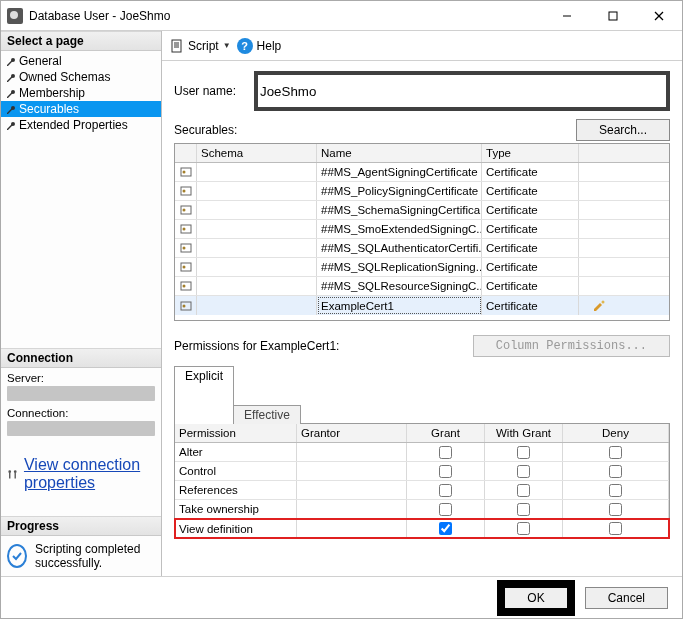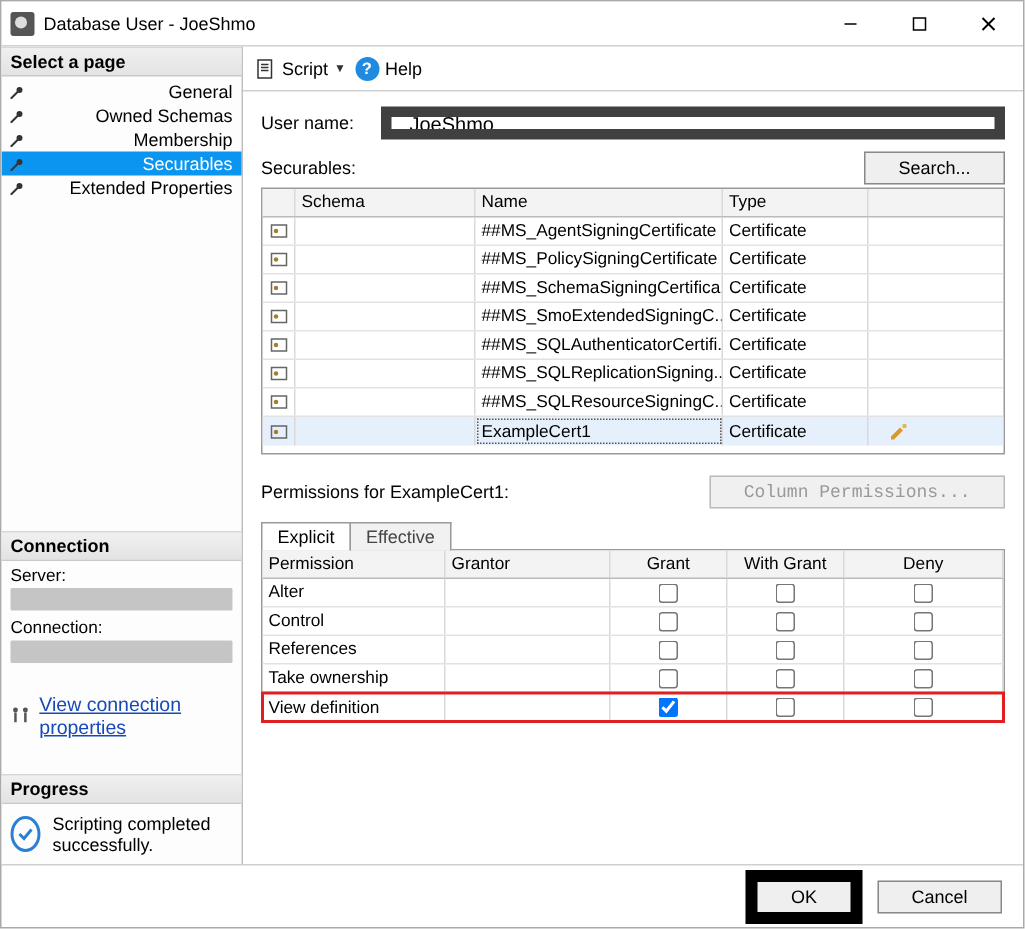--- a/index.html
+++ b/index.html
@@ -56,42 +56,41 @@
   .section-header {
     background: linear-gradient(#f0f0f0,#e3e3e3);
     border-top:1px solid #d6d6d6;
     border-bottom:1px solid #c9c9c9;
     padding: 2px 6px;
     font-weight:bold;
   }
   .pagelist { padding:2px 0; }
   .pageitem {
     display:flex; align-items:center;
-    padding: 1px 6px 1px 36px;
+    padding: 1px 6px 1px 18px;
     position:relative;
     cursor:pointer;
-    justify-content:flex-end;
   }
   .pageitem .wrench {
     position:absolute; left:4px; top:3px;
     width:12px; height:12px;
   }
   .pageitem .wrench svg { width:12px; height:12px; }
   .pageitem.selected {
     background:#0a96f0;
     color:#fff;
   }
   .conn-block { padding: 4px 6px 12px 6px; font-size:11.5px; }
   .conn-block .label { font-weight:normal; }
   .conn-block .redact {
     background:#c5c5c5; height:15px; margin:2px 0 6px 0; border-radius:1px;
   }
   .conn-link-row { display:flex; align-items:center; padding:2px 6px; }
   .conn-link-row .ic { width:16px; margin-right:6px; color:#555; display:flex; }
-  .conn-link-row a { color:#1648b8; font-size:13px; }
+  .conn-link-row a { color:#1648b8; font-size:16px; }
   .progress-block { padding:6px; display:flex; align-items:flex-start; }
   .progress-block .circle {
     width:24px; height:24px; border:2px solid #2a7fd6; border-radius:50%;
     display:flex; align-items:center; justify-content:center;
     margin-right:8px; margin-top:2px;
     color:#2a7fd6;
   }
   .progress-block .circle svg { width:12px;height:12px; }
   .leftcol .spacer { flex:1; }
 
@@ -113,21 +112,21 @@
     font-weight:bold; font-size:11px;
   }
   .maincontent {
     flex:1; overflow:auto; padding: 10px 12px 4px 12px;
     display:flex; flex-direction:column;
     min-height:0;
   }
   .row { display:flex; align-items:center; margin-bottom:8px; }
   .lbl { width:80px; }
   .txt {
-    flex:1; height:22px; border:7px solid #404040; padding:0 12px;
+    flex:1; height:40px; border:4px solid #404040; padding:0 2px;
     background:#fff;
   }
   .sec-head { display:flex; align-items:center; margin-bottom:2px; }
   .sec-head .lbl2 { flex:1; }
   .btn {
     border:1px solid #888; background:#efefef;
     padding: 3px 22px;
     font-size:12px;
   }
   .btn.disabled { color:#999; border-color:#bbb; background:#f0f0f0;font-family:Liberation Mono, monospace; }
@@ -157,21 +156,21 @@
   .permlabel-row { display:flex; align-items:center; }
   .permlabel-row .permlabel { flex:1; margin-bottom:0; }
 
   .tabs { display:flex; margin-top:8px; }
   .tab {
     border:1px solid #9a9a9a; padding:2px 10px;
     border-bottom:none; background:#fff;
     position:relative; top:1px; margin-right:-1px;
     font-size:12px;
   }
-  .tab.inactive { background:#f1f1f1; color:#444; }
+  .tab.inactive { background:#f1f1f1; color:#444;margin-top:39px; }
   .permgrid {
     border:1px solid #9a9a9a;
     background:#fff;
     font-size:11.5px;
   }
   .prow { display:flex; height:19px; border-bottom:1px solid #e2e2e2; }
   .prow:last-child { border-bottom:none; }
   .prow.header { background:#f3f3f3; border-bottom:1px solid #bbb; }
   .prow.hl { outline:2px solid #e02020; outline-offset:-1px; }
   .pcell { padding:1px 4px; border-right:1px solid #d9d9d9; display:flex; align-items:center; }

